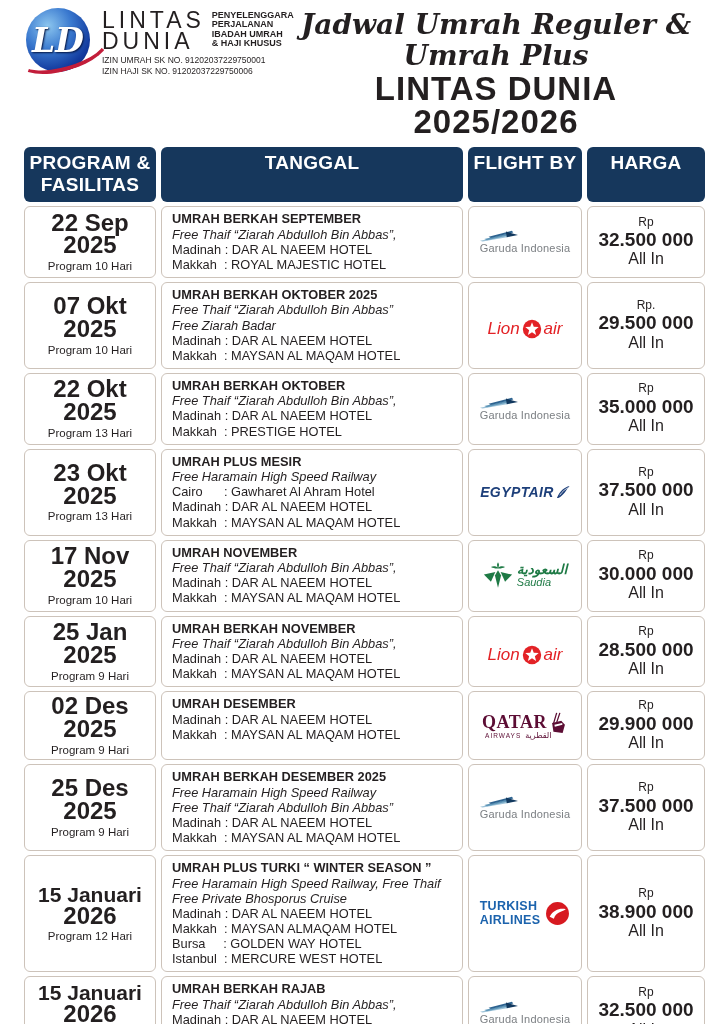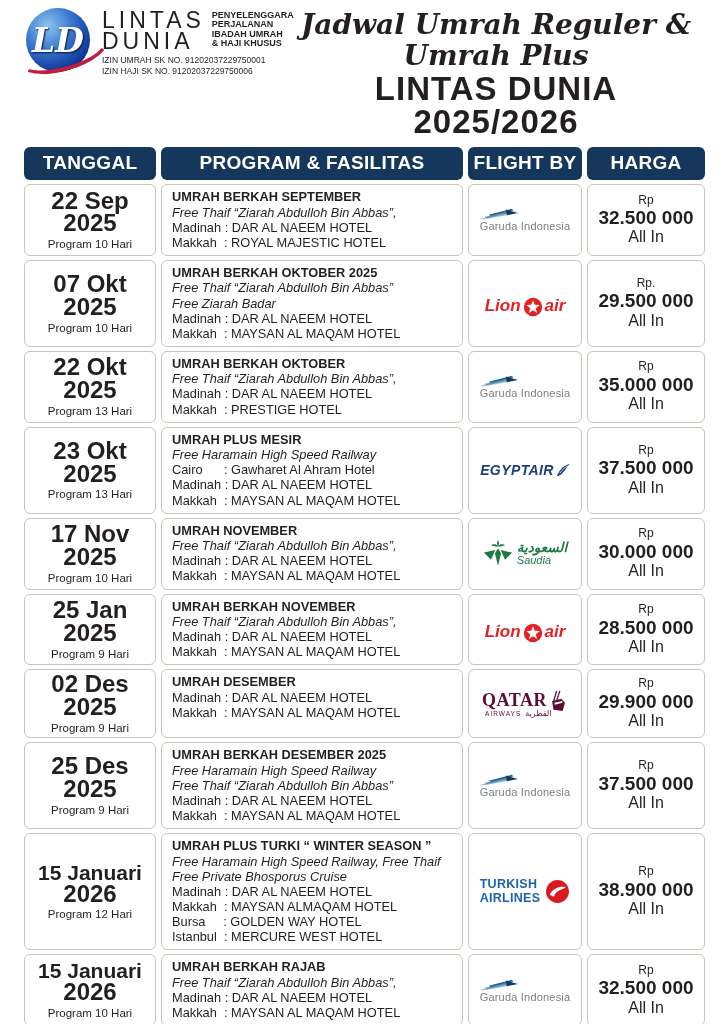--- a/index.html
+++ b/index.html
@@ -41,21 +41,21 @@
   .flight-cell{display:flex;align-items:center;justify-content:center;padding:3px;}
   .price-cell{display:flex;flex-direction:column;align-items:center;justify-content:center;line-height:1.12;padding:3px;}
   .price-prefix{font-size:12px;}
   .price-amount{font-size:19px;font-weight:bold;white-space:pre;}
   .price-note{font-size:16px;}
 
   
   .al-garuda{display:flex;flex-direction:column;align-items:flex-start;}
   .garuda-wing{width:38px;height:13px;margin-right:0;}
   .garuda-text{font-size:11px;letter-spacing:0.2px;}
-  .al-lion{display:flex;gap:1px;font-style:italic;font-weight:bold;font-size:17px;margin-top:8px;}
+  .al-lion{display:flex;align-items:center;gap:1px;font-style:italic;font-weight:normal;font-size:17px;margin-top:8px;}
   .lion-emblem{width:22px;height:22px;}
   .al-egyptair{display:flex;align-items:center;gap:2px;}
   .egyptair-text{font-style:italic;font-weight:bold;font-size:14px;letter-spacing:0.4px;}
   .egyptair-bird{width:14px;height:14px;}
   .al-saudia{display:flex;align-items:center;gap:4px;font-style:italic;}
   .saudia-bird{width:30px;height:27px;}
   .saudia-textcol{display:flex;flex-direction:column;align-items:flex-start;}
   .saudia-arabic{font-size:13.5px;font-weight:bold;line-height:1.05;}
   .saudia-latin{font-size:11px;line-height:1.05;}
   .al-qatar{display:flex;flex-direction:column;align-items:flex-start;}
@@ -101,22 +101,22 @@
         </div>
       </div>
     </div>
     <div class="title-block">
       <div class="title-script">Jadwal Umrah Reguler &amp; Umrah Plus</div>
       <div class="title-main">LINTAS DUNIA 2025/2026</div>
     </div>
   </header>
 
   <main class="schedule" id="schedule">
+    <div class="hcell">PROGRAM &amp; FASILITAS</div>
     <div class="hcell">TANGGAL</div>
-    <div class="hcell">PROGRAM &amp; FASILITAS</div>
     <div class="hcell">FLIGHT BY</div>
     <div class="hcell">HARGA</div>
 
   <div class="cell date-cell">
     <div class="date-main d1">22 Sep</div>
     <div class="date-main d2">2025</div>
     <div class="duration">Program 10 Hari</div>
   </div>
   <div class="cell program-cell">
     <div class="program-title">UMRAH BERKAH SEPTEMBER</div>

